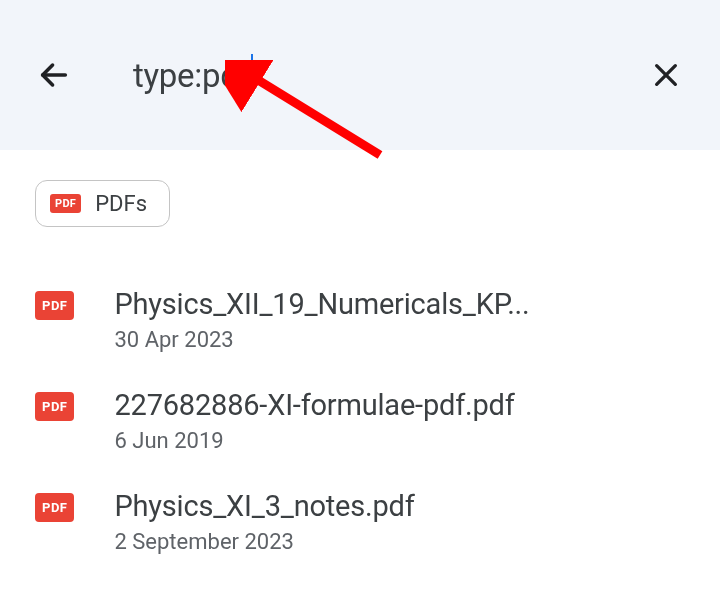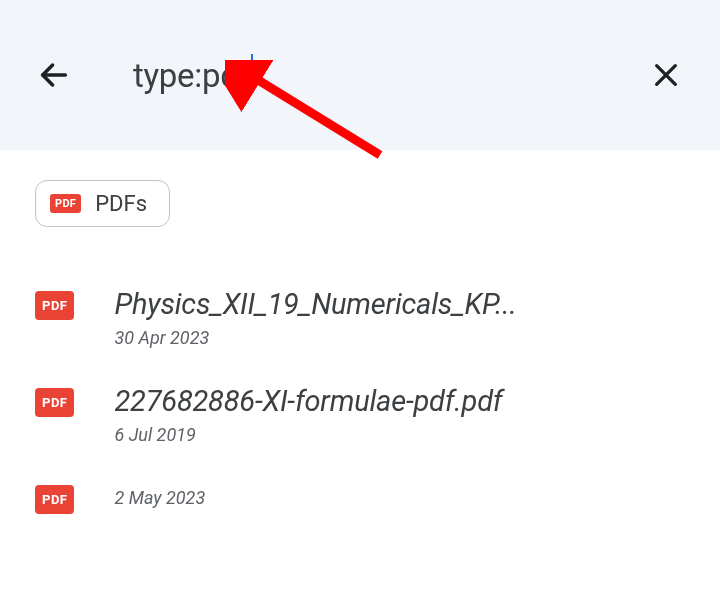--- a/index.html
+++ b/index.html
@@ -106,33 +106,32 @@
       align-items: flex-start;
       padding: 18px 0;
       gap: 40px;
     }
     .result-icon {
       margin-top: 8px;
     }
     .result-text {
       flex: 1;
       min-width: 0;
-      font-style: italic;
     }
     .result-title {
       font-size: 29px;
       color: #3c4043;
       font-weight: 400;
       white-space: nowrap;
       overflow: hidden;
       text-overflow: ellipsis;
       letter-spacing: -0.2px;
     }
     .result-date {
-      font-size: 18px;
+      font-size: 22px;
       color: #5f6368;
       margin-top: 6px;
     }
     .arrow-annotation {
       position: absolute;
       top: 60px;
       left: 225px;
       pointer-events: none;
     }
   </style>
@@ -174,30 +173,31 @@
         <div class="result-date">30 Apr 2023</div>
       </div>
     </div>
 
     <div class="result-row">
       <div class="result-icon">
         <span class="pdf-badge-lg">PDF</span>
       </div>
       <div class="result-text">
         <div class="result-title">227682886-XI-formulae-pdf.pdf</div>
-        <div class="result-date">6 Jul 2019</div>
+        <div class="result-date">6 Jun 2019</div>
       </div>
     </div>
 
     <div class="result-row">
       <div class="result-icon">
         <span class="pdf-badge-lg">PDF</span>
       </div>
       <div class="result-text">
-        <div class="result-date">2 May 2023</div>
+        <div class="result-title">Physics_XI_3_notes.pdf</div>
+        <div class="result-date">2 September 2023</div>
       </div>
     </div>
   </div>
 </div>
 
 <svg class="arrow-annotation" width="180" height="110" viewBox="0 0 180 110">
   <defs>
     <marker id="arrowhead" markerWidth="8" markerHeight="8" refX="2" refY="4" orient="auto">
       <polygon points="0 0, 8 4, 0 8" fill="#ff0000"></polygon>
     </marker>

